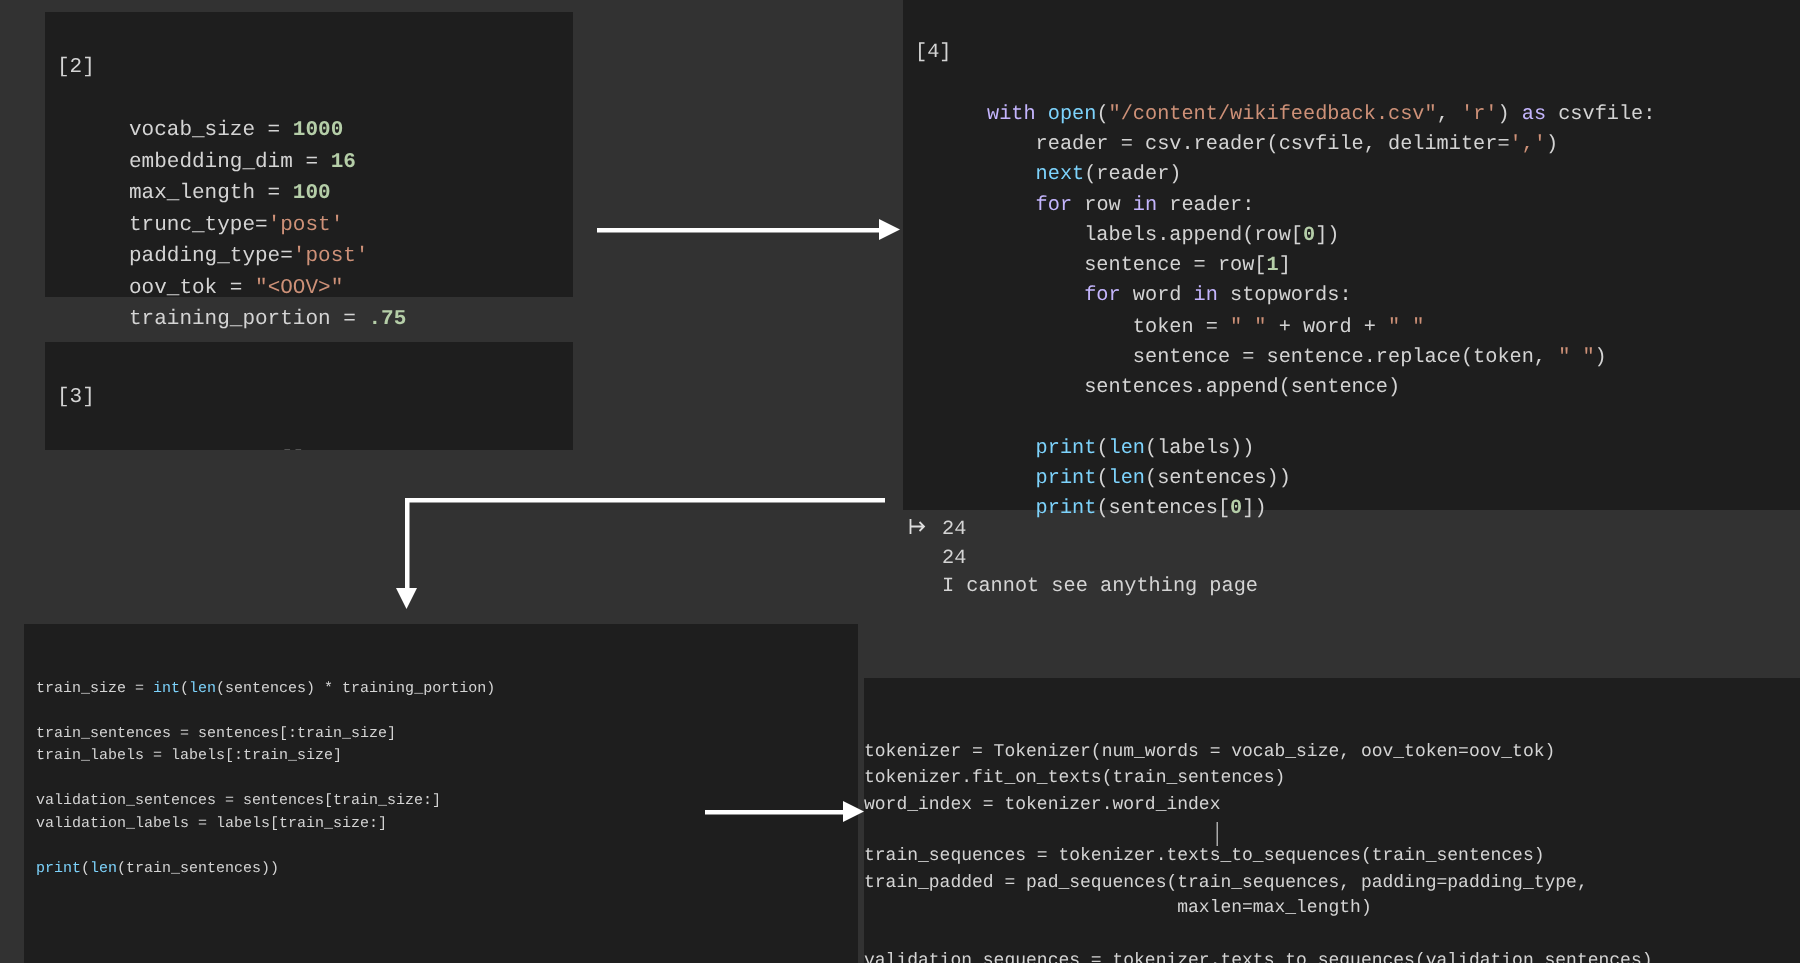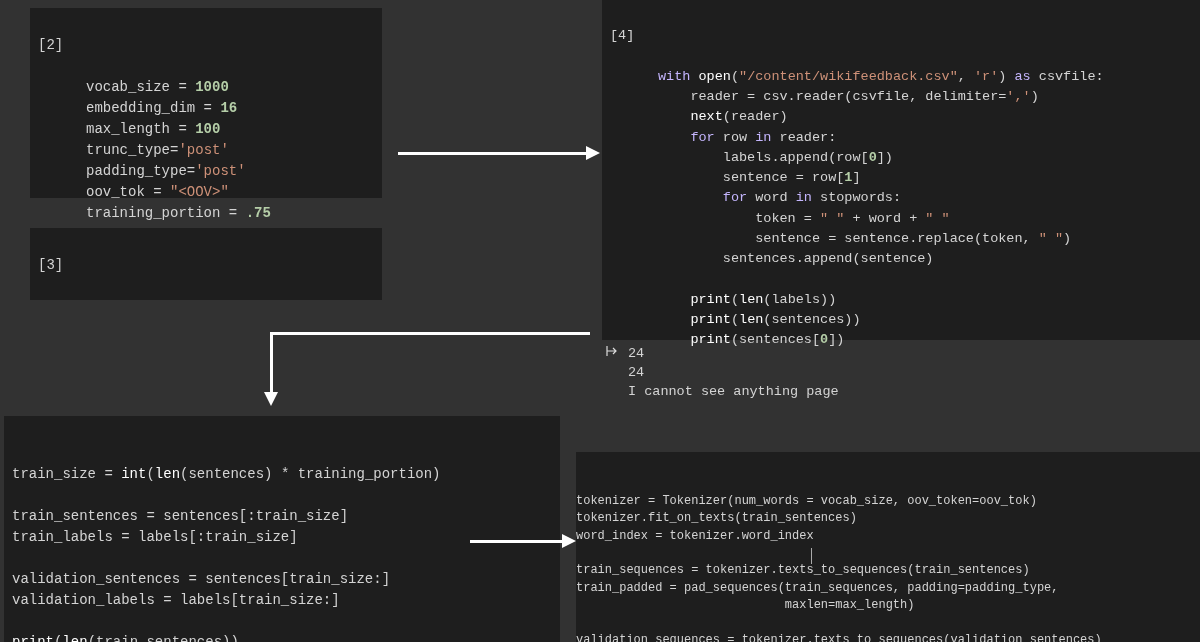--- a/index.html
+++ b/index.html
@@ -25,29 +25,29 @@
     position: absolute;
     left: 8px;
   }
   .code-body {
     margin-left: 48px;
   }
   
   .kw { color: #c4b5fd; }      
   .str { color: #ce9178; }     
   .num { color: #b5cea8; font-weight: bold; }     
-  .fn  { color: #ffffff; }     
+  .fn  { color: #7dd3fc; }     
   .plain { color: #d4d4d4; }
 
   
   #cell2 { top: 8px; left: 30px; width: 352px; height: 190px; }
   #cell3 { top: 228px; left: 30px; width: 352px; height: 72px; overflow: hidden;}
   #cell4 { top: 0px;  left: 602px; width: 598px; height: 340px; font-size:13.5px;}
   #out4  { top: 345px;left: 606px; width: 596px; height: 65px; position:absolute; color:#d4d4d4; font-family:inherit; line-height:1.4; white-space:pre; font-size:13.5px;}
-  #cellTrain { top: 416px; left: 4px; width: 556px; height: 226px; font-size:14px;}
+  #cellTrain { top: 416px; left: 16px; width: 556px; height: 226px; font-size:10px;}
   #cellTok   { top: 452px; left: 576px; width: 624px; height: 190px; padding-left:0; font-size:12px; line-height:1.45;}
 
   
   .arrow { position: absolute; pointer-events:none; }
   .arrow-line { background:#fff; position:absolute; }
   .arrow-head-r {
     position:absolute; width:0; height:0;
     border-top: 7px solid transparent;
     border-bottom: 7px solid transparent;
     border-left: 14px solid #fff;

